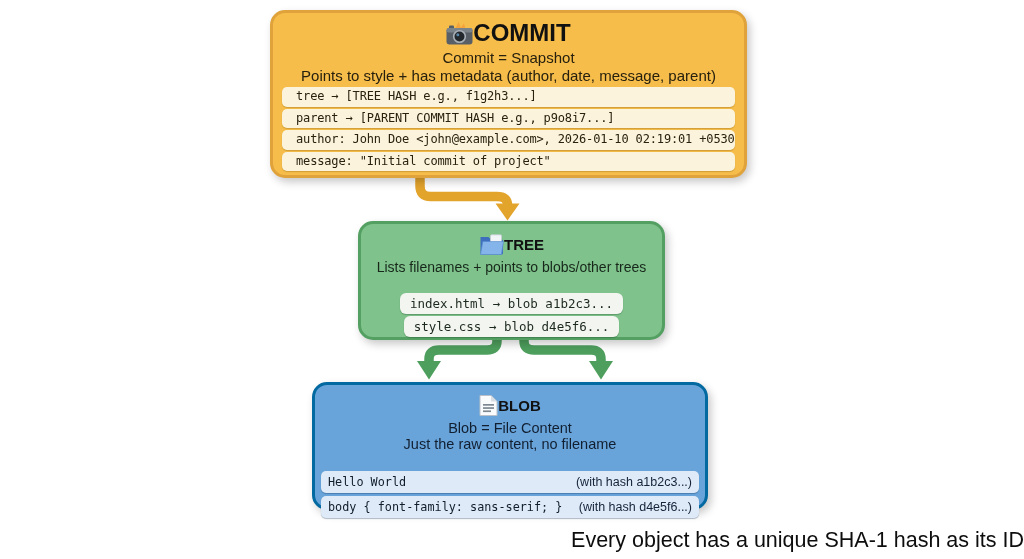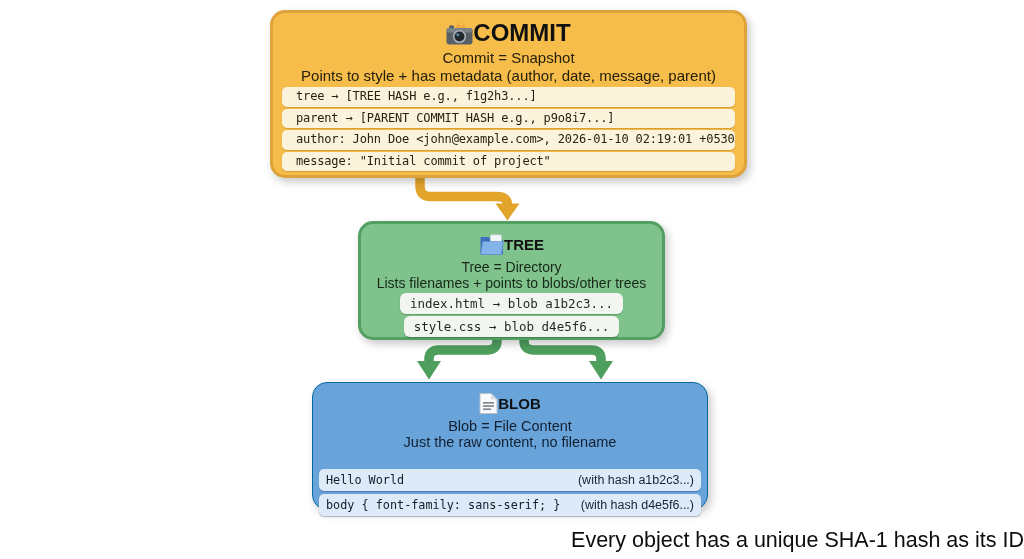--- a/index.html
+++ b/index.html
@@ -8,21 +8,21 @@
     background:#ffffff; font-family:"Liberation Sans", sans-serif; color:#1b1b1b;
   }
   .arrows { position:absolute; left:0; top:0; }
 
   .box {
     position:absolute; box-sizing:border-box; border-radius:15px;
     box-shadow:3px 4px 8px rgba(0,0,0,0.22);
   }
   .commit { left:270px; top:10px;  width:477px; height:168px; background:#F6BD4A; border:3px solid #E0A23A; }
   .tree   { left:358px; top:221px; width:307px; height:119px; background:#7FC28B; border:3px solid #54A062; }
-  .blob   { left:312px; top:382px; width:396px; height:128px; background:#68A4DA; border:1px solid #0369a1; }
+  .blob   { left:312px; top:382px; width:396px; height:128px; background:#68A4DA; border:3px solid #0369a1; }
 
   .title-row { display:flex; justify-content:center; align-items:center; margin-top:5px; height:30px; }
   .title { font-weight:bold; color:#111; }
   .commit .title { font-size:24px; }
   .tree .title, .blob .title { font-size:15px; }
   .icon { display:flex; align-items:center; }
 
   .sub { text-align:center; white-space:nowrap; }
   .commit .sub1 { font-size:15px;   margin-top:1px; color:#27200e; }
   .commit .sub2 { font-size:15px;   margin-top:1px; color:#27200e; }
@@ -106,21 +106,20 @@
     <div class="title-row">
       <span class="icon">
         <svg width="25" height="21" viewBox="0 0 25 21">
           <path d="M1.5,3 h8 l2.5,2.5 h10.5 a1.5,1.5 0 0 1 1.5,1.5 v12 a1.5,1.5 0 0 1 -1.5,1.5 h-19.5 a1.5,1.5 0 0 1 -1.5,-1.5 z" fill="#3d6fbe"></path>
           <rect x="11.5" y="0.8" width="11" height="9" rx="1" fill="#f2f5f8" stroke="#c3cbd4" stroke-width="0.8"></rect>
           <path d="M1.5,20.5 L3.8,7.5 h20.7 l-2.1,13 z" fill="#85b4ea" stroke="#5588cc" stroke-width="0.6"></path>
         </svg>
       </span>
       <span class="title">TREE</span>
     </div>
-    <div class="sub sub1">Tree = Directory</div>
     <div class="sub sub2">Lists filenames + points to blobs/other trees</div>
     <div class="rows">
       <div class="trow">index.html → blob a1b2c3...</div>
       <div class="trow">style.css → blob d4e5f6...</div>
     </div>
   </section>
 
   <section class="box blob">
     <div class="title-row">
       <span class="icon">

